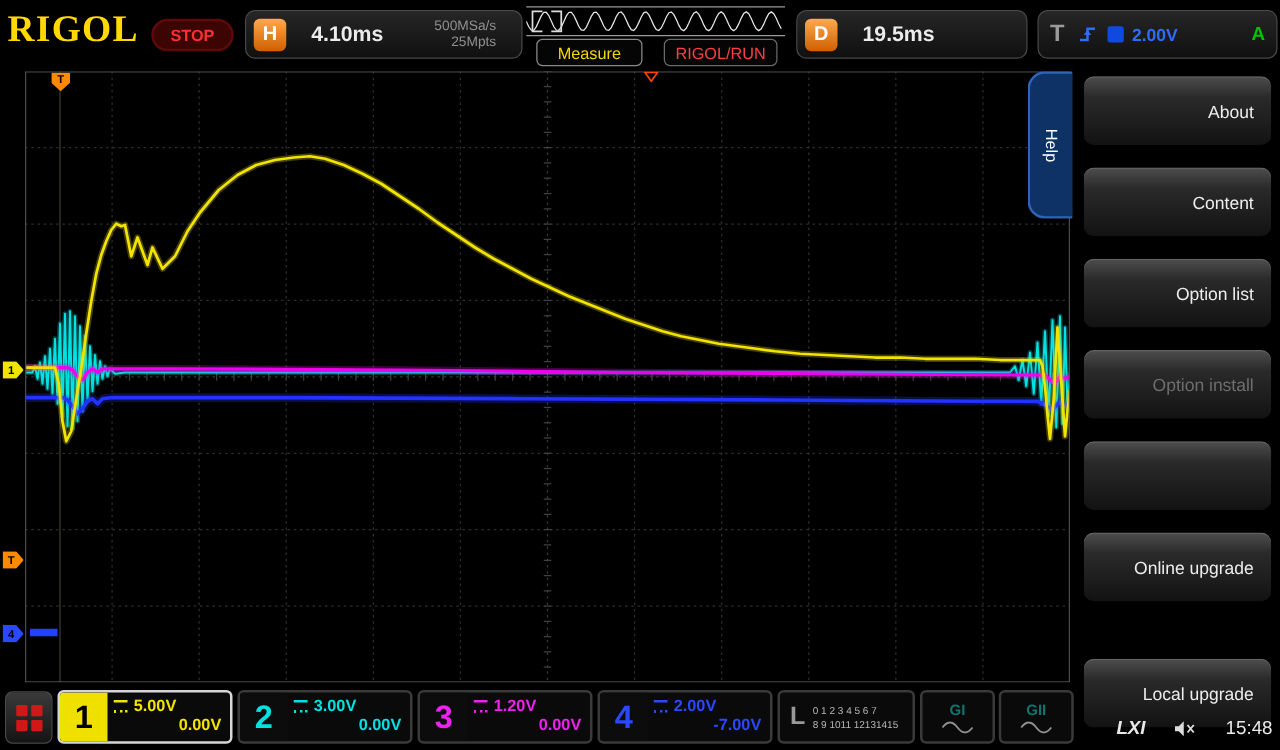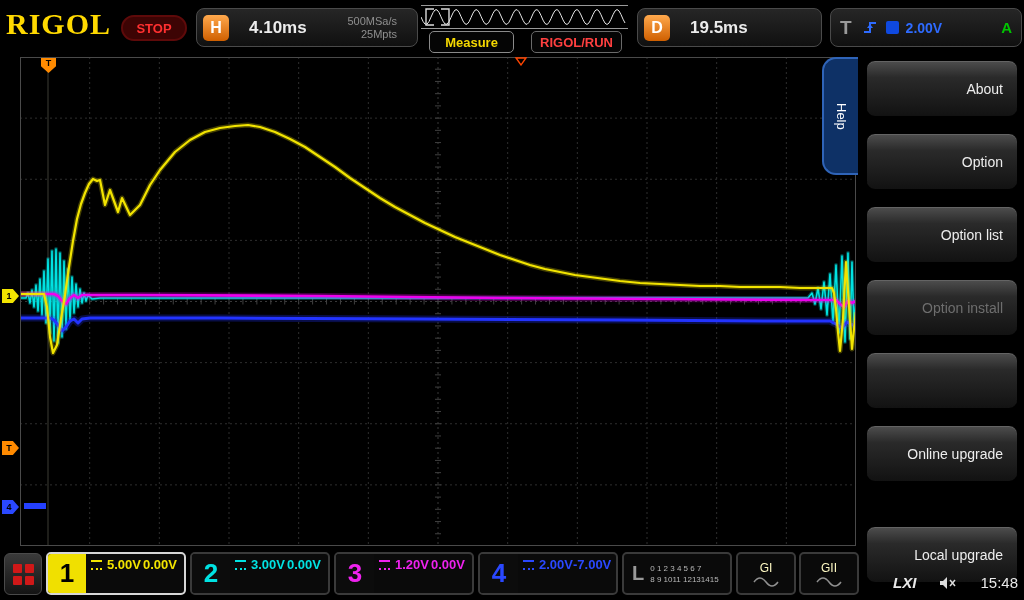--- a/index.html
+++ b/index.html
@@ -19,21 +19,21 @@
   .g-d{left:637px;width:185px;}
   .g-t{left:830px;width:192px;}
   .badge{width:26px;height:26px;margin-left:6px;border-radius:5px;flex:none;
         background:linear-gradient(180deg,#ffa94d,#cf5f00);color:#fff;font-weight:bold;
         font-size:16px;display:flex;align-items:center;justify-content:center;}
   .tb-value{margin-left:20px;font-size:17px;font-weight:bold;color:#ececec;}
   .rate{margin-left:auto;margin-right:20px;text-align:right;font-size:11px;color:#8f8f8f;line-height:13px;}
   .preview{left:421px;top:5px;width:207px;height:24px;border-top:1px solid #9a9a9a;
         border-bottom:1px solid #9a9a9a;box-sizing:border-box;}
   .tb-btn{top:31px;height:22px;border-radius:5px;background:#050505;box-sizing:border-box;
-        display:flex;align-items:center;justify-content:center;font-size:13px;font-weight:bold;}
+        display:flex;align-items:center;justify-content:center;font-size:13px;font-weight:normal;}
   .b-measure{left:429px;width:85px;border:1px solid #8a8a8a;color:#f5d800;}
   .b-stoprun{left:531px;width:91px;border:1px solid #6a6a6a;color:#ff4040;}
   .t-letter{margin-left:9px;font-size:19px;font-weight:bold;color:#9a9a9a;}
   .t-square{width:13px;height:13px;background:#0f49e0;border-radius:2px;margin-left:8px;}
   .t-level{margin-left:7px;font-size:14px;font-weight:bold;color:#2e6bff;}
   .t-mode{margin-left:auto;margin-right:9px;font-size:15px;font-weight:bold;color:#00c400;}
 
   
   #scope-svg{left:20px;top:57px;}
   .gl{stroke:#2e2e2e;stroke-dasharray:2 3;stroke-width:1;}
@@ -72,36 +72,36 @@
   .red-grid span{width:9px;height:9px;background:#d01818;border-radius:1px;}
   .chbox{top:552px;width:140px;height:43px;border-radius:5px;display:flex;overflow:hidden;
         box-sizing:border-box;background:#0a0a0a;border:2px solid #3a3a3a;}
   .chbox.sel{border-color:#d6d6d6;}
   .numbox{width:38px;flex:none;display:flex;align-items:center;justify-content:center;
         font-size:26px;font-weight:bold;}
   .numbox.n1{background:#f0e000;color:#000;}
   .numbox.n2{background:#0c0c0c;color:#00e2e2;}
   .numbox.n3{background:#0c0c0c;color:#ee22ee;}
   .numbox.n4{background:#0c0c0c;color:#2a48ff;}
-  .chvals{flex:1;display:flex;justify-content:space-between;
+  .chvals{flex:1;display:flex;flex-direction:column;justify-content:space-between;
         padding:3px 7px 21px 5px;font-size:13px;font-weight:bold;}
   .chvals .row1{display:flex;align-items:center;gap:5px;}
   .chvals .row2{text-align:right;}
   .c1{color:#f2e400;} .c2{color:#00e2e2;} .c3{color:#ee22ee;} .c4{color:#2a48ff;}
   .coupling{width:11px;height:6px;border-top:2px solid currentColor;
         border-bottom:2px dotted currentColor;display:inline-block;}
   .lbox{left:622px;top:552px;width:110px;height:43px;border-radius:5px;background:#0a0a0a;
         border:2px solid #3a3a3a;box-sizing:border-box;display:flex;align-items:center;}
   .l-letter{font-size:20px;font-weight:bold;color:#999;padding:0 6px 0 8px;}
   .l-digits{font-size:8px;color:#b8b8b8;line-height:11px;white-space:nowrap;}
   .gbox{top:552px;width:60px;height:43px;border-radius:5px;background:#0a0a0a;
         border:2px solid #3a3a3a;box-sizing:border-box;display:flex;flex-direction:column;
         align-items:center;justify-content:center;gap:2px;}
   .g1{left:736px;} .g2{left:799px;}
-  .g-label{font-size:12px;font-weight:normal;color:#fef9c3;}
+  .g-label{font-size:12px;font-weight:bold;color:#0f766e;}
   .statusgrp{right:6px;top:574px;display:flex;align-items:center;gap:23px;z-index:5;}
   .lxi{font-size:15px;font-weight:bold;font-style:italic;color:#e8e8e8;}
   .time{font-size:15px;color:#e8e8e8;}
 </style>
 </head>
 <body>
 
 <div class="abs logo">RIGOL</div>
 
 <div class="abs stop-pill">STOP</div>
@@ -278,21 +278,21 @@
   <polygon points="1,1 11,1 6,8" fill="none" stroke="#ff4500" stroke-width="1.3"></polygon>
 </svg>
 
 <div class="abs marker m-ch1">1</div>
 <div class="abs marker m-trig">T</div>
 <div class="abs marker m-ch4">4</div>
 <div class="abs ch4-gnd"></div>
 
 <div class="abs help-tab">Help</div>
 <button class="abs menu-btn" style="top:60px">About</button>
-<button class="abs menu-btn" style="top:133px">Option</button>
+<button class="abs menu-btn" style="top:133px">Content</button>
 <button class="abs menu-btn" style="top:206px">Option list</button>
 <button class="abs menu-btn disabled" style="top:279px">Option install</button>
 <button class="abs menu-btn" style="top:352px"></button>
 <button class="abs menu-btn" style="top:425px">Online upgrade</button>
 <button class="abs menu-btn" style="top:526px">Local upgrade</button>
 
 <div class="abs red-btn">
   <div class="red-grid">
       <span></span>
       <span></span>

